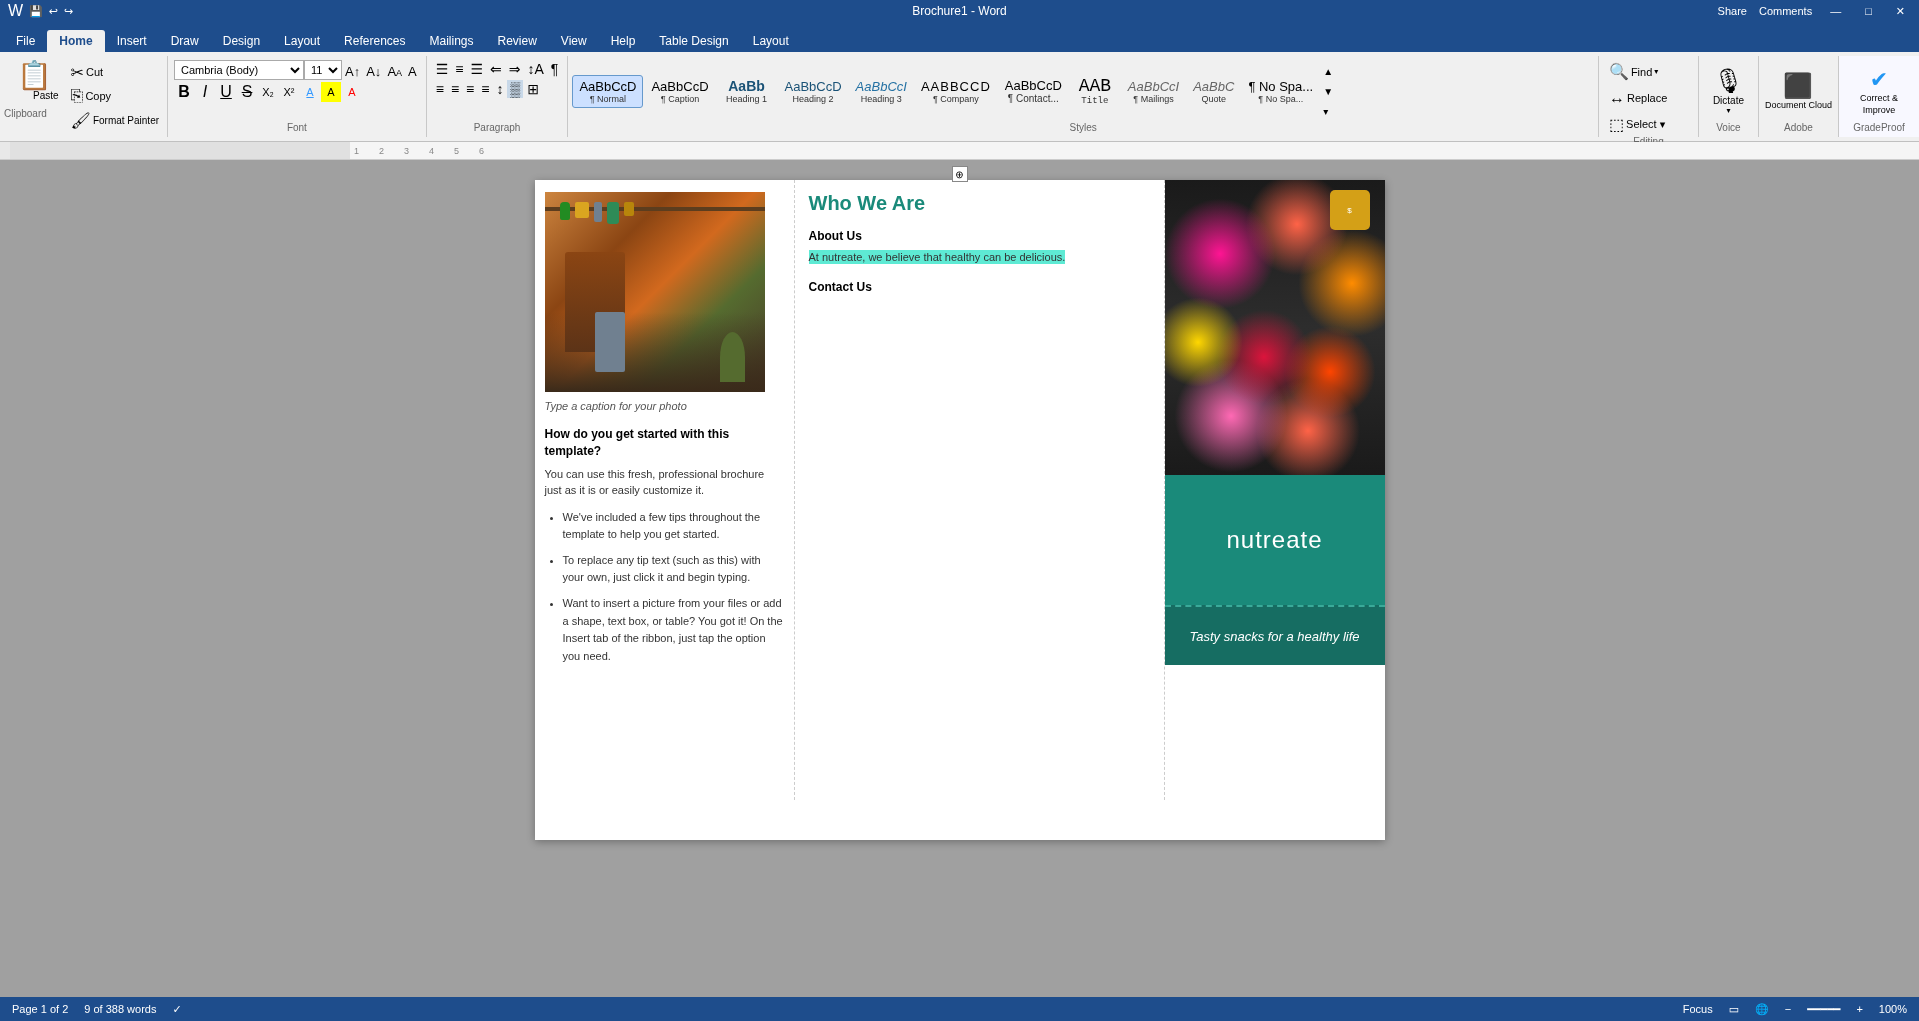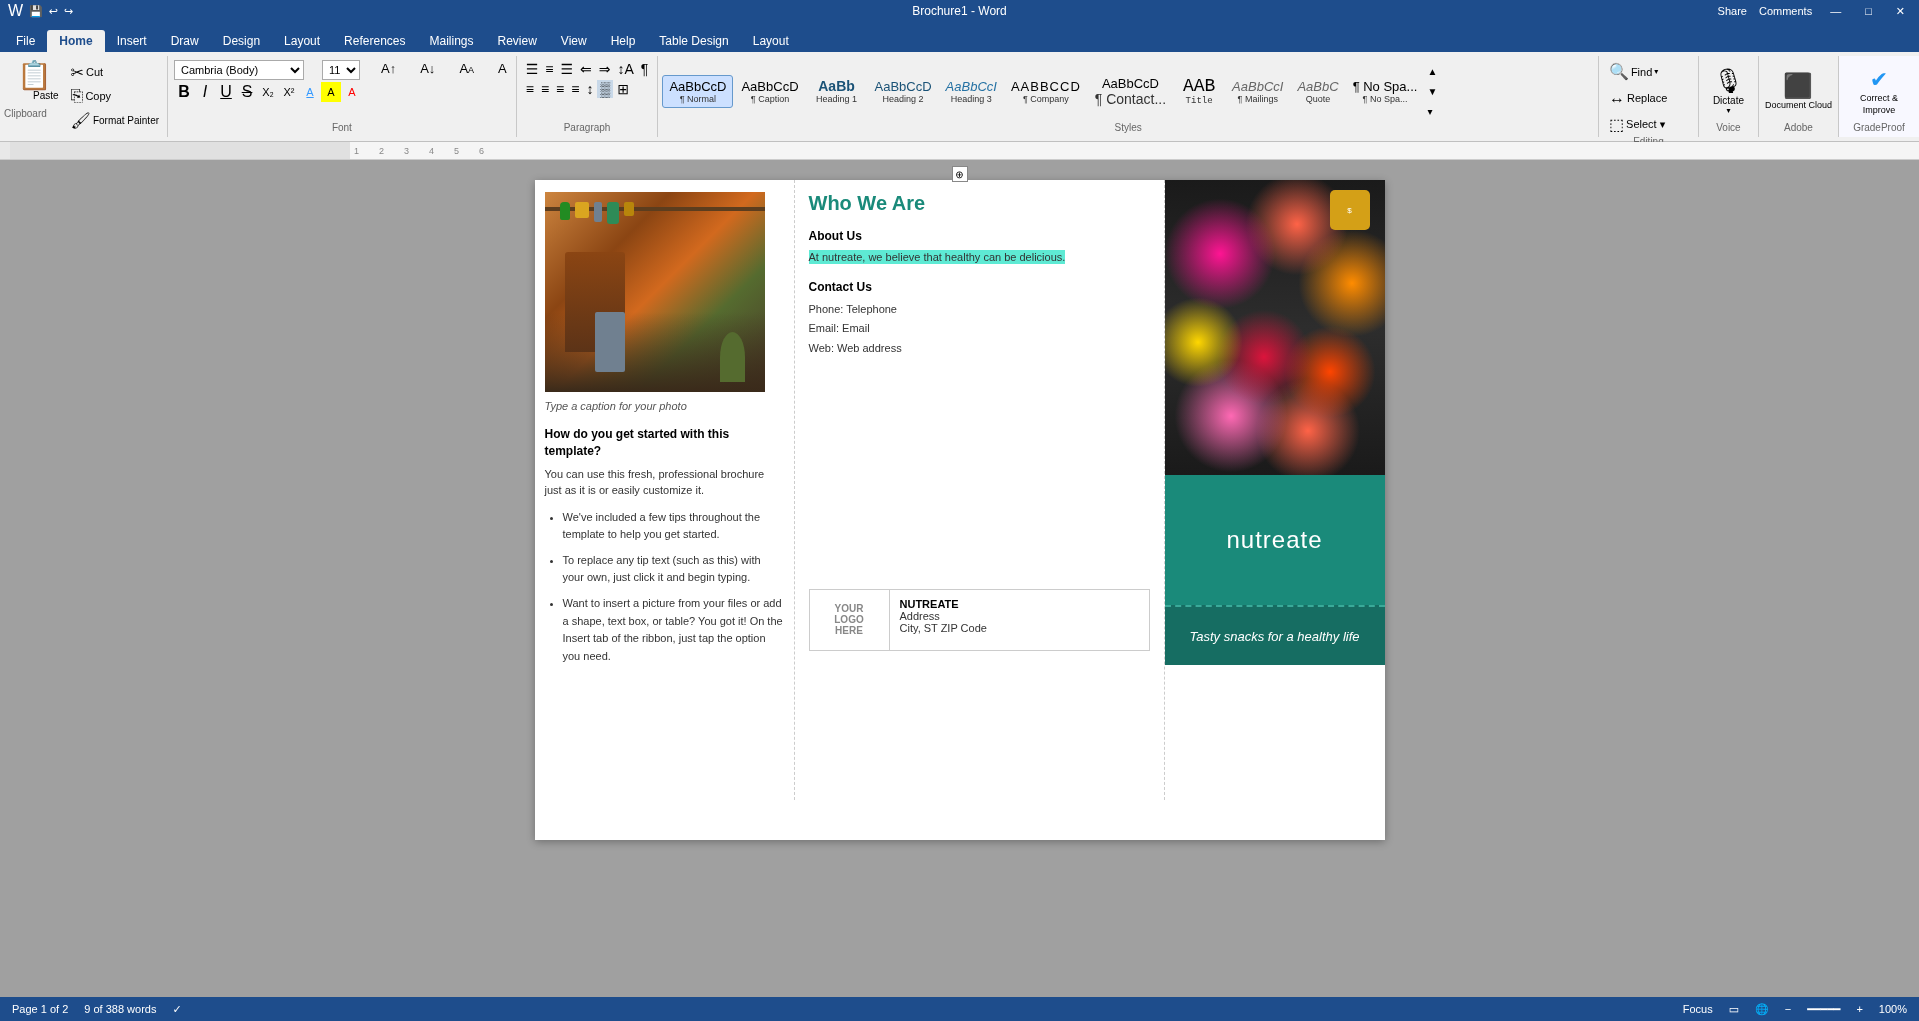--- a/index.html
+++ b/index.html
@@ -86,21 +86,21 @@
       </div>
       <div style="display:flex; align-items:center; gap:2px; cursor:pointer; padding:2px 4px; border-radius:2px;">
         <span>🖌</span>
         <span style="font-size:10px;">Format Painter</span>
       </div>
     </div>
     <div style="font-size:10px; color:#666; position:absolute; top:108px; left:4px;">Clipboard</div>
   </div>
 
   <div style="display:flex; flex-direction:column; padding:4px 6px; border-right:1px solid #c8c8c8; gap:2px;">
-    <div style="display:flex; align-items:flex-start; gap:18px;">
+    <div style="display:flex; align-items:flex-end; gap:0;">
       <select style="height:20px; font-size:11px; border:1px solid #aaa; padding:0 2px; width:130px; background:white;">
         <option>Cambria (Body)</option>
       </select>
       <select style="height:20px; font-size:11px; border:1px solid #aaa; padding:0 2px; width:38px; background:white;">
         <option>11</option>
       </select>
       <span style="font-size:13px; cursor:pointer; padding:1px 3px;">A↑</span>
       <span style="font-size:13px; cursor:pointer; padding:1px 3px;">A↓</span>
       <span style="font-size:13px; cursor:pointer; padding:1px 3px; font-variant:small-caps;">Aa</span>
       <span style="font-size:13px; cursor:pointer; padding:1px 3px;">A</span>
@@ -162,21 +162,21 @@
       <div style="display:flex; flex-direction:column; align-items:center; padding:3px 6px; cursor:pointer; border-radius:3px; min-width:60px;">
         <span style="font-size:13px; color:#2471a3; font-style:italic;">AaBbCcI</span>
         <span style="font-size:9px; color:#333;">Heading 3</span>
       </div>
       <div style="display:flex; flex-direction:column; align-items:center; padding:3px 6px; cursor:pointer; border-radius:3px; min-width:60px;">
         <span style="font-size:13px; font-variant:small-caps; letter-spacing:1px;">AABBCCD</span>
         <span style="font-size:9px; color:#333;">¶ Company</span>
       </div>
       <div style="display:flex; flex-direction:column; align-items:center; padding:3px 6px; cursor:pointer; border-radius:3px; min-width:60px;">
         <span style="font-size:13px;">AaBbCcD</span>
-        <span style="font-size:14px; color:#333;text-align:center;">¶ Contact...</span>
+        <span style="font-size:10px; color:#333;text-align:center;">¶ Contact...</span>
       </div>
       <div style="display:flex; flex-direction:column; align-items:center; padding:3px 6px; cursor:pointer; border-radius:3px; min-width:50px;font-family:Liberation Mono, monospace;">
         <span style="font-size:18px; font-weight:300;">AAB</span>
         <span style="font-size:9px; color:#333;">Title</span>
       </div>
       <div style="display:flex; flex-direction:column; align-items:center; padding:3px 6px; cursor:pointer; border-radius:3px; min-width:60px;">
         <span style="font-size:13px; font-style:italic; color:#666;">AaBbCcI</span>
         <span style="font-size:9px; color:#333;">¶ Mailings</span>
       </div>
       <div style="display:flex; flex-direction:column; align-items:center; padding:3px 6px; cursor:pointer; border-radius:3px; min-width:50px;">
@@ -305,36 +305,23 @@
         <h2 style="font-size:20px; font-weight:bold; color:#1a8a7a; margin-bottom:14px;">Who We Are</h2>
 
         <p style="font-weight:bold; font-size:12px; color:#000; margin-bottom:6px;">About Us</p>
 
         <p style="font-size:11px; color:#333; line-height:1.5; margin-bottom:14px;">
           <span style="background-color:#5eead4; padding:1px 0;">At nutreate, we believe that healthy can be delicious.</span>
         </p>
 
         <p style="font-weight:bold; font-size:12px; color:#000; margin-bottom:6px;">Contact Us</p>
 
-        <div class="contact-info">
-          <p>Phone: Telephone</p>
-          <p>Email: Email</p>
-          <p>Web: Web address</p>
-        </div>
 
         <div style="height:220px;"></div>
 
-        <div style="display:grid; grid-template-columns:80px 1fr; border:1px solid #ccc; margin-top:10px;">
-          <div style="border-right:1px solid #ccc; display:flex; align-items:center; justify-content:center; padding:10px; font-size:10px; color:#888; font-weight:bold; min-height:60px; text-align:center;">YOUR LOGO HERE</div>
-          <div style="padding:8px 10px;">
-            <p style="font-weight:bold; font-size:11px; color:#000;">NUTREATE</p>
-            <p style="font-size:11px; color:#333;">Address</p>
-            <p style="font-size:11px; color:#333;">City, ST ZIP Code</p>
-          </div>
-        </div>
       </div>
 
       <div style="padding:0;">
 
         <div style="width:100%; height:295px; overflow:hidden; position:relative;">
           <div style="width:100%; height:100%; background:
             radial-gradient(circle at 25% 25%, #ff1493 0%, transparent 20%),
             radial-gradient(circle at 60% 15%, #ff6347 0%, transparent 18%),
             radial-gradient(circle at 85% 35%, #ff8c00 0%, transparent 20%),
             radial-gradient(circle at 15% 55%, #ffd700 0%, transparent 18%),

